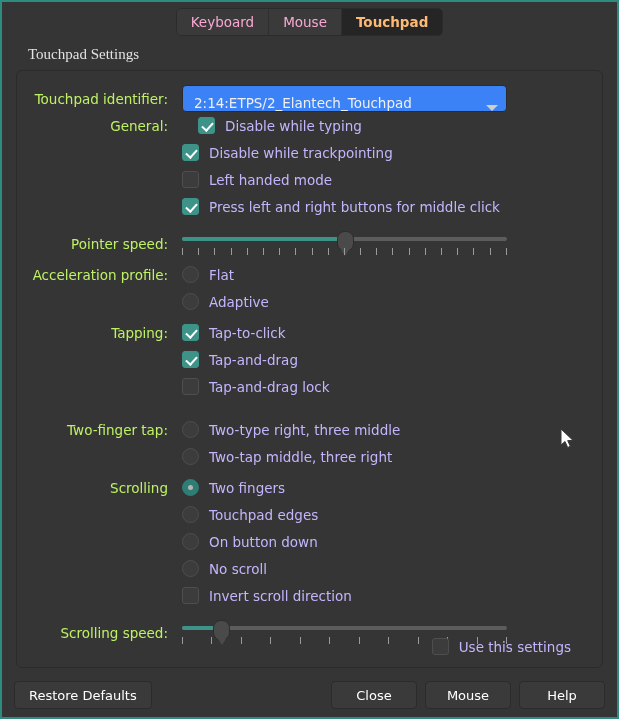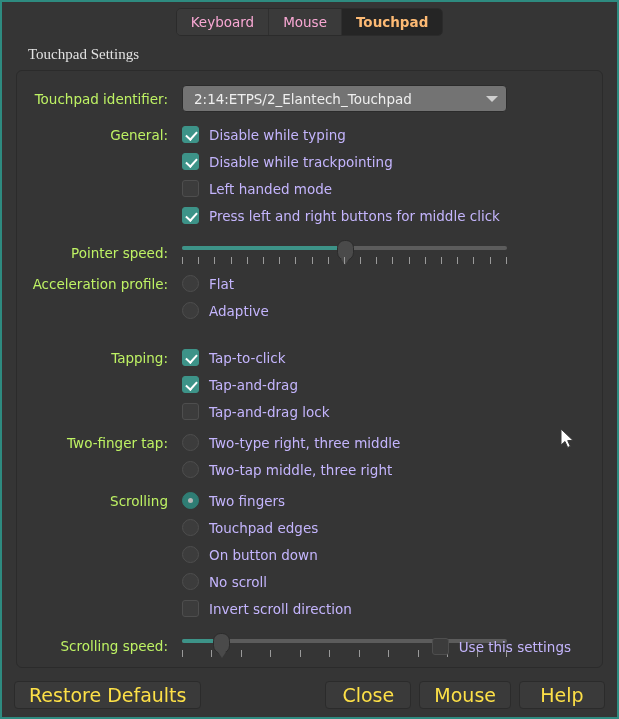--- a/index.html
+++ b/index.html
@@ -83,24 +83,24 @@
     color: #bef264;
     font-size: 13.5px;
     flex: 0 0 auto;
     white-space: nowrap;
   }
   .ctrl { flex: 1 1 auto; display: flex; align-items: center; }
 
   
   .combo {
     width: 325px; height: 27px;
-    background: #737373;
+    background: #3b82f6;
     border: 1px solid #2b2b2b;
     border-radius: 4px;
-    display: flex; align-items: center;
+    display: flex; align-items: flex-end;
     padding: 0 8px 0 11px;
     cursor: default;
     gap: 40px;
   }
   .combo-text {
     flex: 1 1 auto; color: #efefef; font-size: 13.5px;
     overflow: hidden; white-space: nowrap;
   }
   .combo-arrow {
     width: 0; height: 0;
@@ -206,22 +206,22 @@
     padding: 0 12px;
     gap: 8px;
   }
   .btn {
     height: 28px;
     min-width: 86px;
     padding: 0 14px;
     background: #3a3a3a;
     border: 1px solid #2b2b2b;
     border-radius: 4px;
-    color: #fde047;
-    font-size: 19px;
+    color: #ffffff;
+    font-size: 13px;
     font-family: inherit;
     cursor: default;
     display: flex; align-items: center; justify-content: center;
   }
   .spacer { flex: 1 1 auto; }
 
   
   .cursor { position: absolute; left: 558px; top: 426px; z-index: 50; }
 </style>
 </head>
@@ -245,21 +245,21 @@
       <div class="row">
         <div class="lbl">Touchpad identifier:</div>
         <div class="ctrl">
           <div class="combo">
             <div class="combo-text">2:14:ETPS/2_Elantech_Touchpad</div>
             <div class="combo-arrow"></div>
           </div>
         </div>
       </div>
 
-      <div class="row" style="margin-top:9px;">
+      <div class="row" style="margin-top:0;gap:16px;">
         <div class="lbl">General:</div>
         <div class="ctrl">
           <div class="opt">
             <span class="box on"></span>
             <span class="opt-label">Disable while typing</span>
           </div>
         </div>
       </div>
       <div class="row">
         <div class="lbl"></div>
@@ -335,21 +335,21 @@
       <div class="row">
         <div class="lbl"></div>
         <div class="ctrl">
           <div class="opt">
             <span class="radio"></span>
             <span class="opt-label">Adaptive</span>
           </div>
         </div>
       </div>
 
-      <div class="row" style="margin-top:20px;">
+      <div class="row" style="margin-top:4px;">
         <div class="lbl">Tapping:</div>
         <div class="ctrl">
           <div class="opt">
             <span class="box on"></span>
             <span class="opt-label">Tap-to-click</span>
           </div>
         </div>
       </div>
       <div class="row">
         <div class="lbl"></div>
@@ -363,21 +363,21 @@
       <div class="row">
         <div class="lbl"></div>
         <div class="ctrl">
           <div class="opt">
             <span class="box"></span>
             <span class="opt-label">Tap-and-drag lock</span>
           </div>
         </div>
       </div>
 
-      <div class="row" style="margin-top:4px;">
+      <div class="row" style="margin-top:16px;">
         <div class="lbl">Two-finger tap:</div>
         <div class="ctrl">
           <div class="opt">
             <span class="radio"></span>
             <span class="opt-label">Two-type right, three middle</span>
           </div>
         </div>
       </div>
       <div class="row">
         <div class="lbl"></div>

